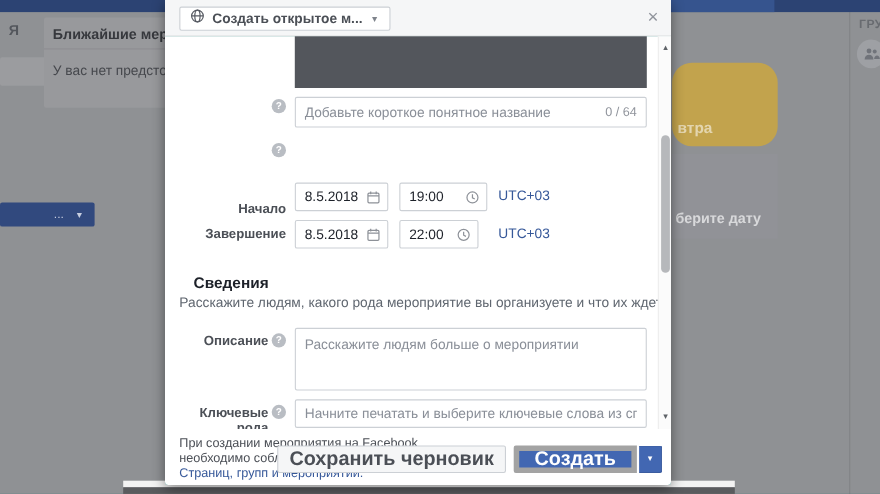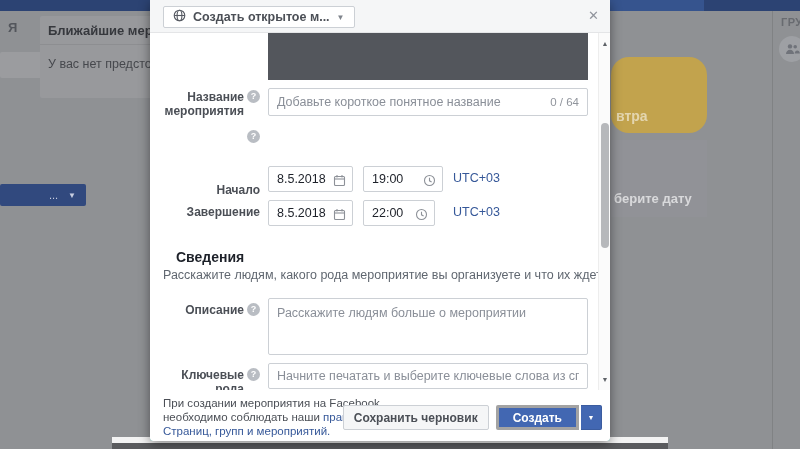--- a/index.html
+++ b/index.html
@@ -59,23 +59,23 @@
   .scrollbar { position:absolute; right:0; top:0; width:12px; height:357px; background:#fbfbfb; border-left:1px solid #ededed; }
   .scroll-up, .scroll-down { position:absolute; left:0; width:12px; text-align:center; font-size:7px; color:#5f6368; cursor:pointer; }
   .scroll-up { top:7px; } .scroll-down { bottom:7px; }
   .scroll-thumb { position:absolute; left:2px; top:90px; width:8px; height:125px; background:#b6b8bb; border-radius:4px; cursor:pointer; }
 
   
   .modal-footer { position:absolute; left:0; top:390px; width:100%; height:51px; background:#fff; border-radius:0 0 3px 3px; }
   .disclaimer { position:absolute; left:13px; top:6px; width:242px; font-size:11.5px; line-height:14px; color:#4b4f56; }
   .disclaimer a { color:#365899; text-decoration:none; cursor:pointer; }
   .footer-buttons { position:absolute; right:8px; top:15px; display:flex; align-items:stretch; height:25px; }
-  .btn { display:flex; align-items:center; justify-content:center; border-radius:2px; font-size:12px; font-weight:bold; cursor:pointer; }
+  .btn { display:flex; align-items:center; justify-content:center; border-radius:2px; font-size:18px; font-weight:bold; cursor:pointer; }
   .btn-save { background:#f5f6f7; border:1px solid #ccd0d5; color:#4b4f56; padding:0 10px; margin-right:7px; }
-  .btn-create { background:#4267b2; border:3px solid #a3a3a3; color:#fff; padding:0 14px; border-radius:2px 0 0 2px; }
+  .btn-create { background:#4267b2; border:5px solid #a3a3a3; color:#fff; padding:0 14px; border-radius:2px 0 0 2px; }
   .btn-create-caret { background:#4267b2; border:1px solid #3b5c9f; border-left:none; margin-left:2px; color:#fff; width:21px; font-size:7px; border-radius:0 2px 2px 0; }
 </style>
 </head>
 <body>
 
 <div class="bg-layer">
   <div class="topbar"></div>
   <div class="topbar-seg"></div>
   <div class="bg-tab-letter">Я</div>
   <div class="left-pill"></div>
@@ -127,21 +127,20 @@
       <span class="privacy-caret">▼</span>
     </div>
     <span class="close-btn">✕</span>
   </div>
 
   <div class="modal-body">
 
     <div class="cover"></div>
 
     <div class="label-cell" style="top:57px;">
-      <span>Название мероприятия</span>
       <span class="info-icon">?</span>
     </div>
     <div class="field-box pad-counter" style="left:118px; top:55px; width:320px; height:28px;">
       <input type="text" placeholder="Добавьте короткое понятное название" style="">
       <span class="char-counter">0 / 64</span>
     </div>
 
     <div class="label-cell" style="top:97px;">
       <span class="info-icon">?</span>
     </div>

